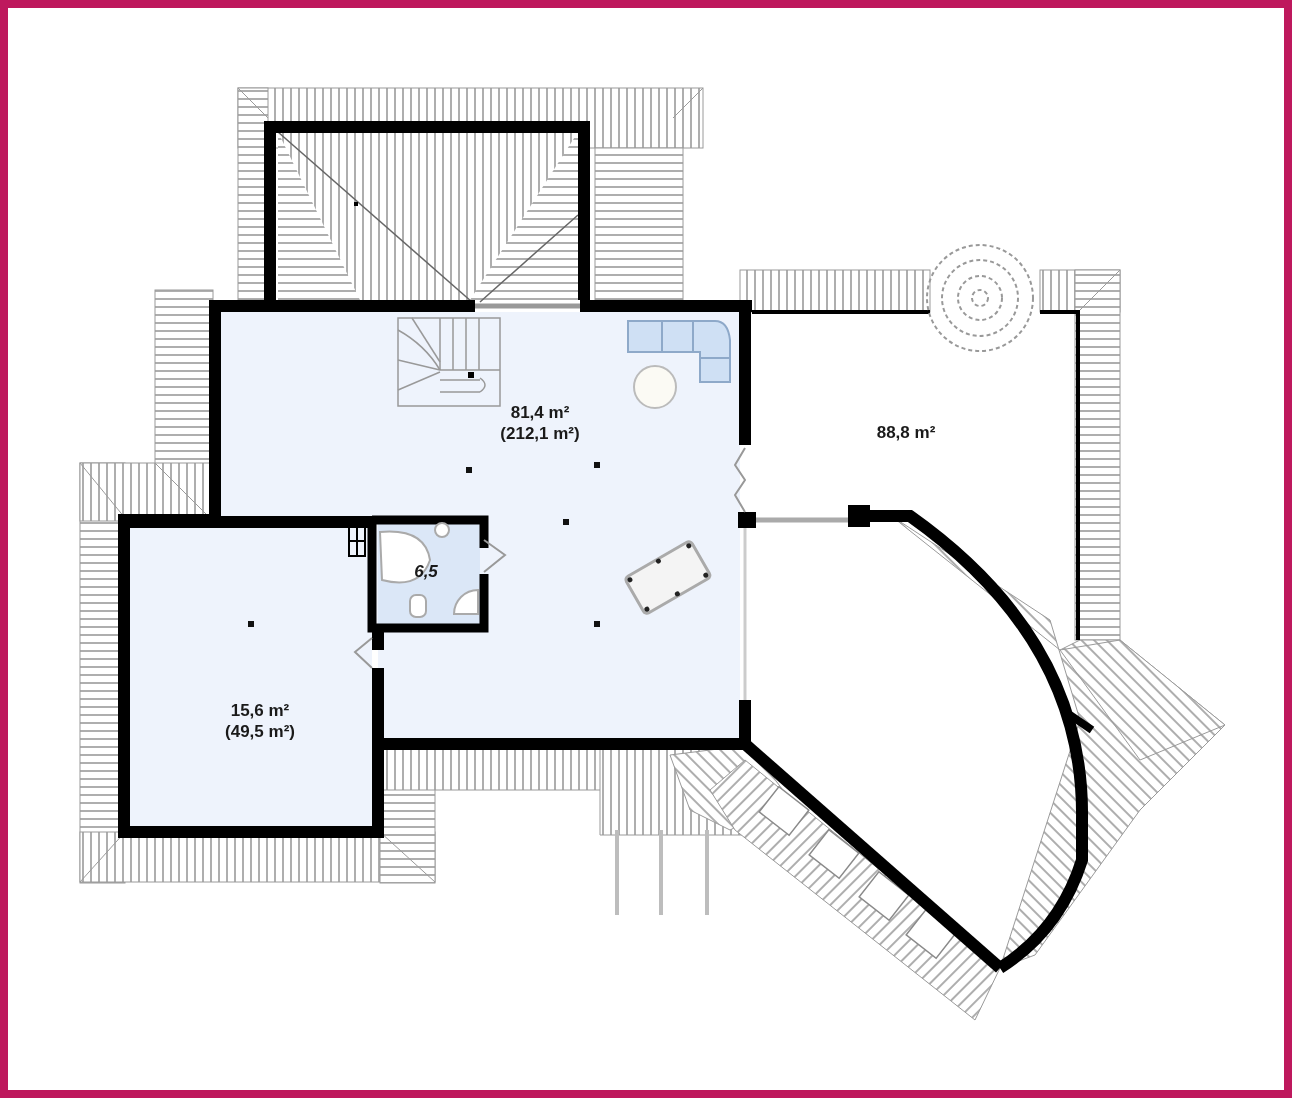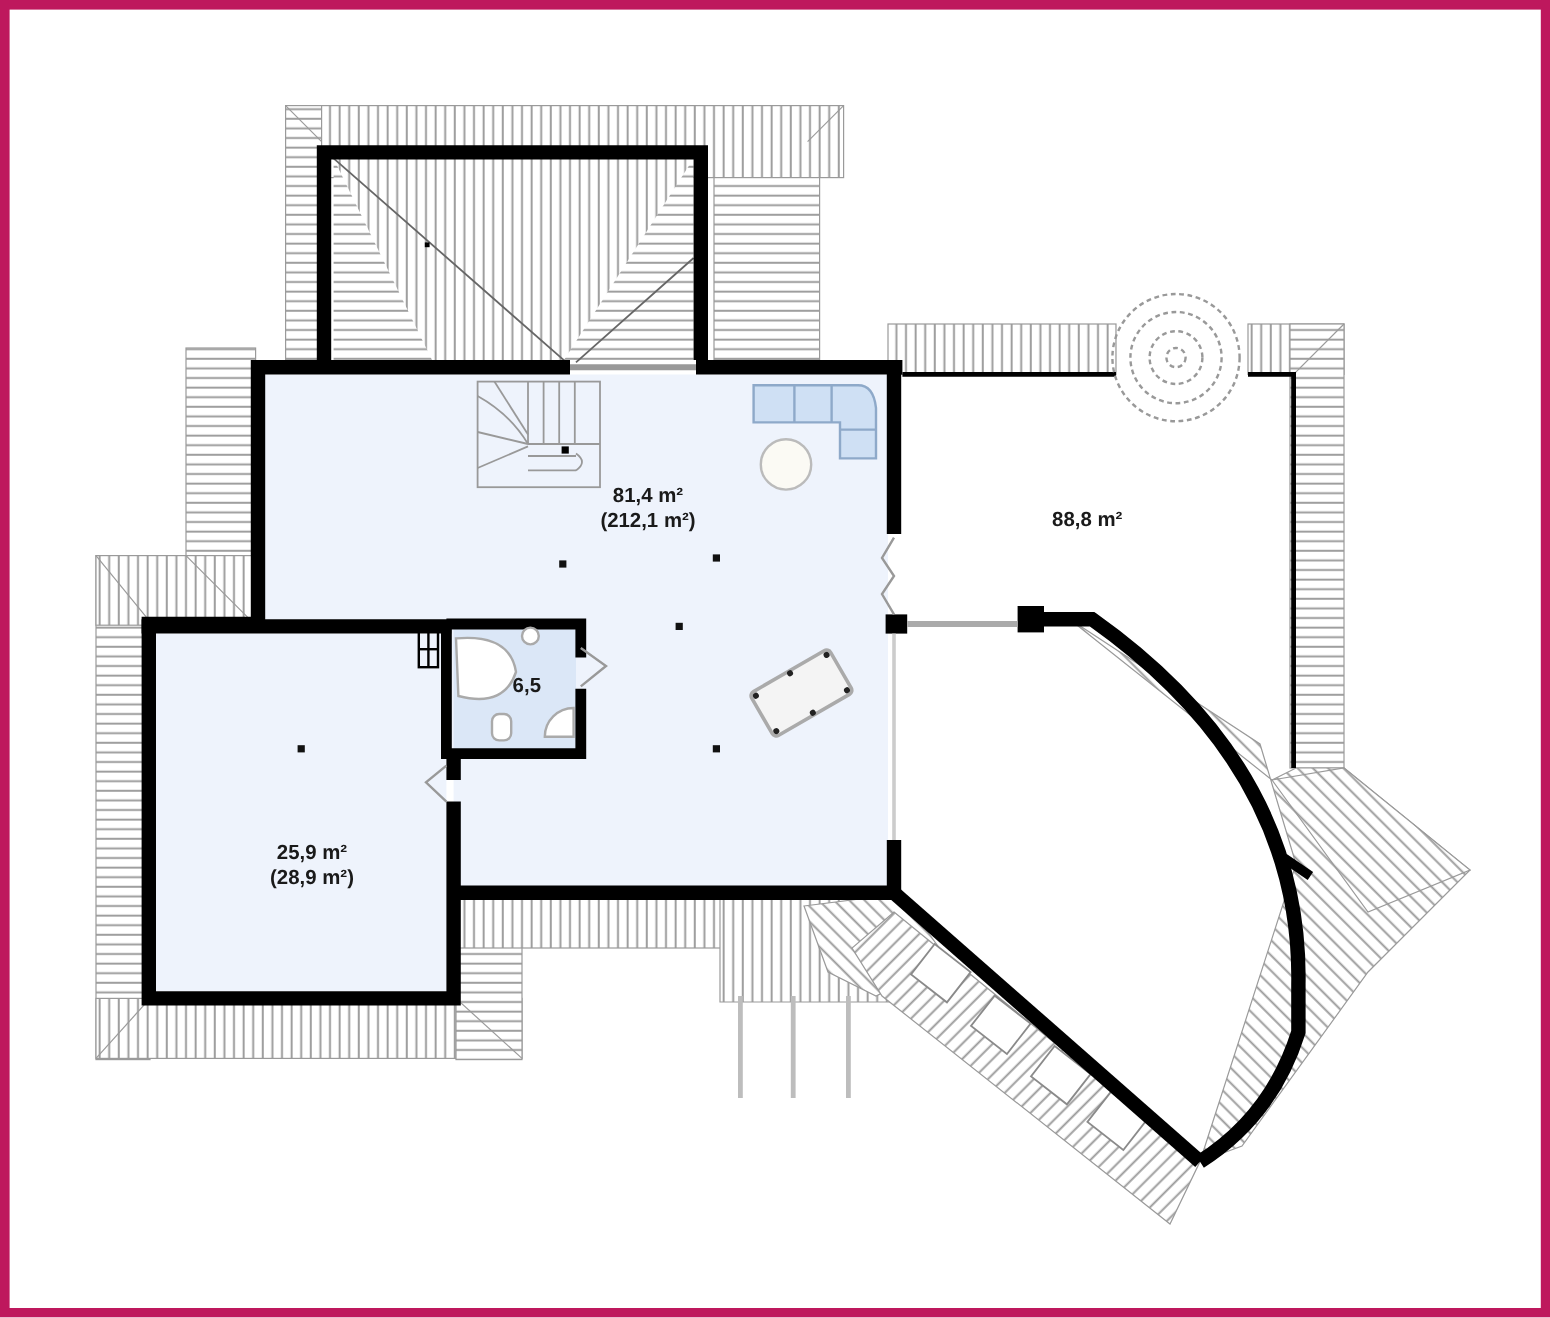--- a/index.html
+++ b/index.html
@@ -224,22 +224,22 @@
       <rect x="594" y="621" width="6" height="6"></rect>
       <rect x="248" y="621" width="6" height="6"></rect>
     </g>
   </svg>
 
   <div class="label" style="left:532px; top:394px;">
     <span class="big">81,4 m²</span>
     <span class="small">(212,1 m²)</span>
   </div>
   <div class="label" style="left:252px; top:692px;">
-    <span class="big">25,9 m²</span>
-    <span class="small">(28,9 m²)</span>
-  </div>
-  <div class="label" style="left:431px; top:553px;">
+    <span class="big">15,6 m²</span>
+    <span class="small">(49,5 m²)</span>
+  </div>
+  <div class="label" style="left:418px; top:553px;font-style:italic;">
     <span class="big">6,5</span>
   </div>
   <div class="label" style="left:898px; top:414px;">
     <span class="big">88,8 m²</span>
   </div>
 </div>
 
 </body></html>

